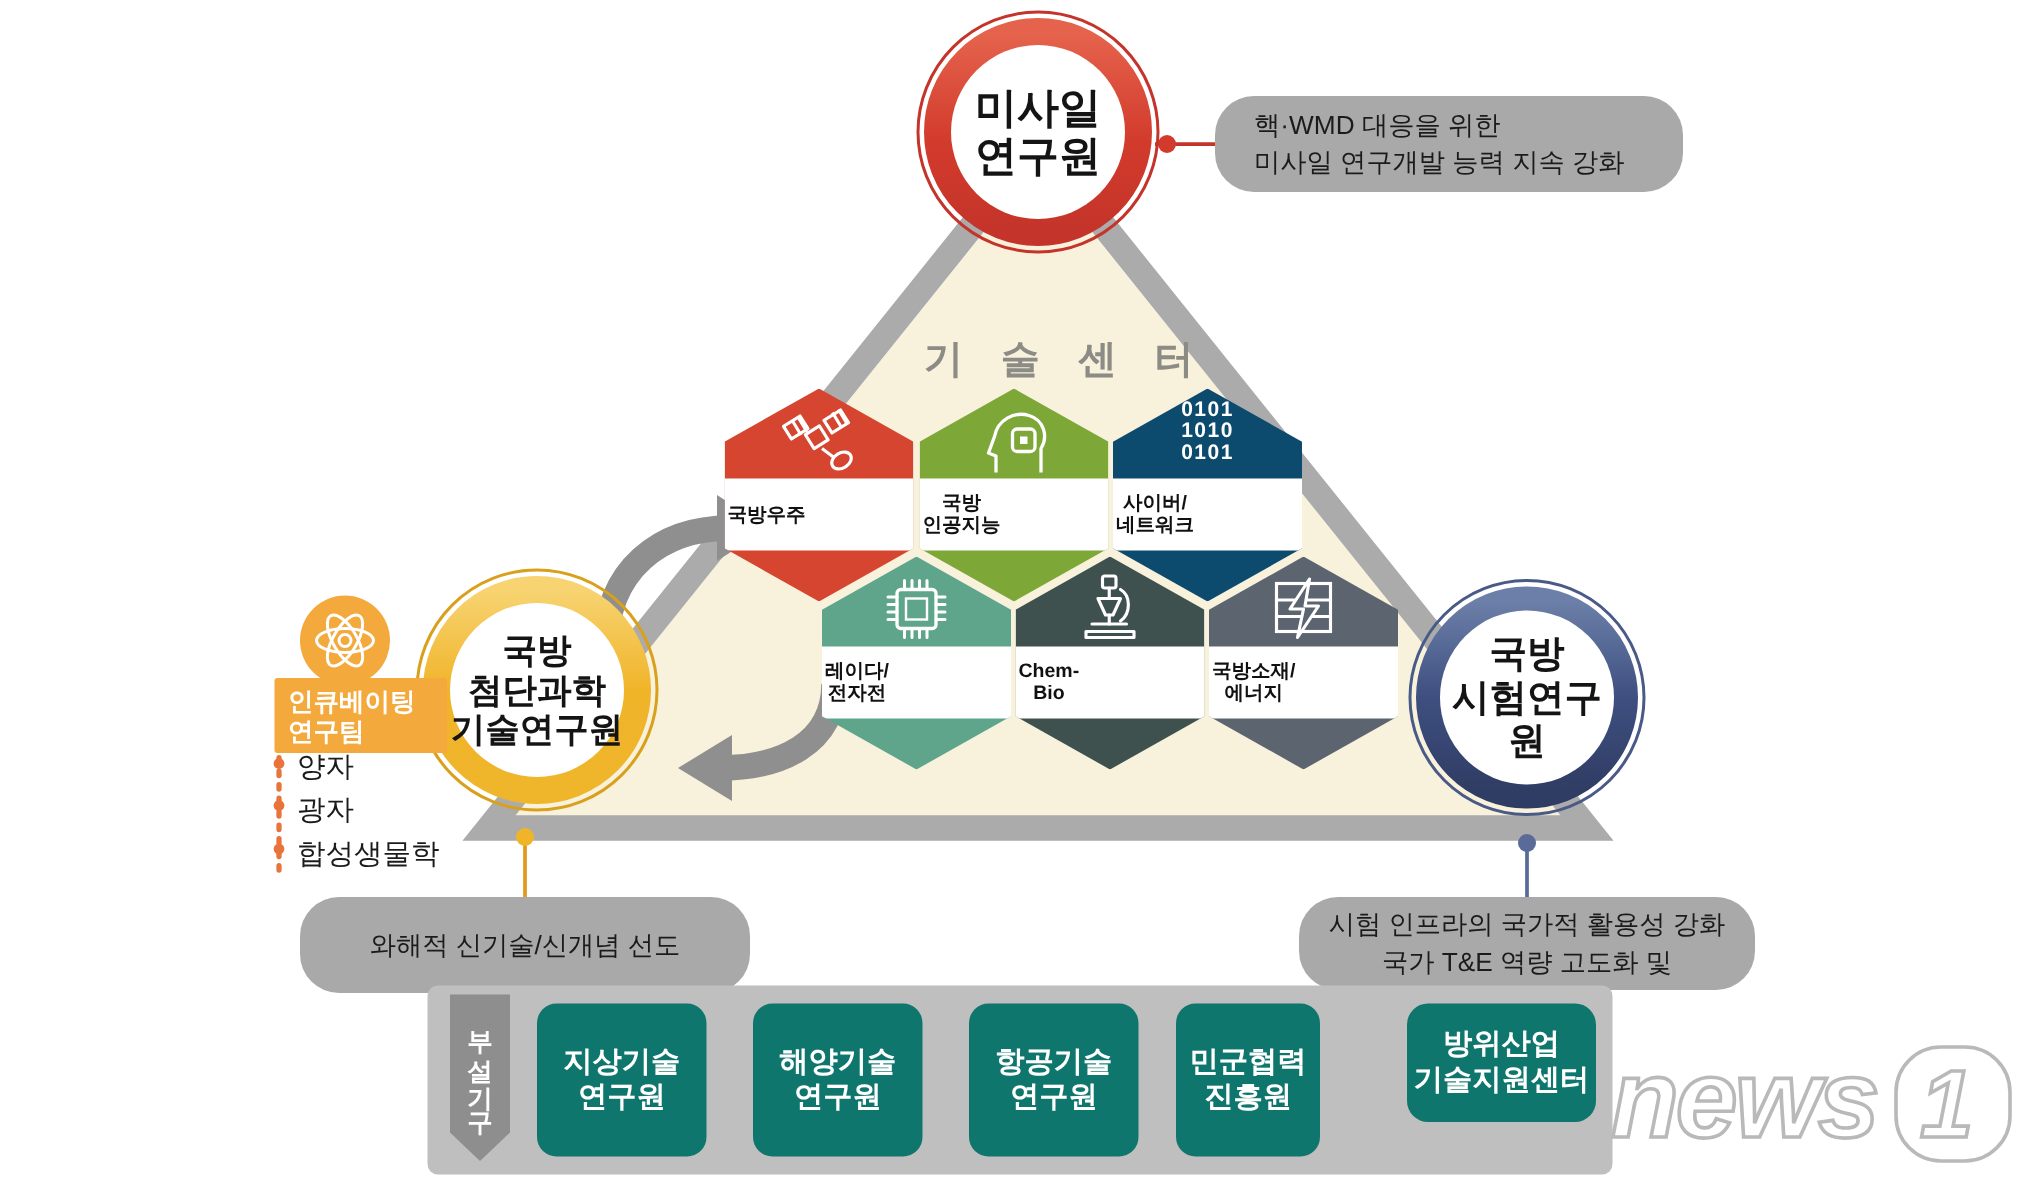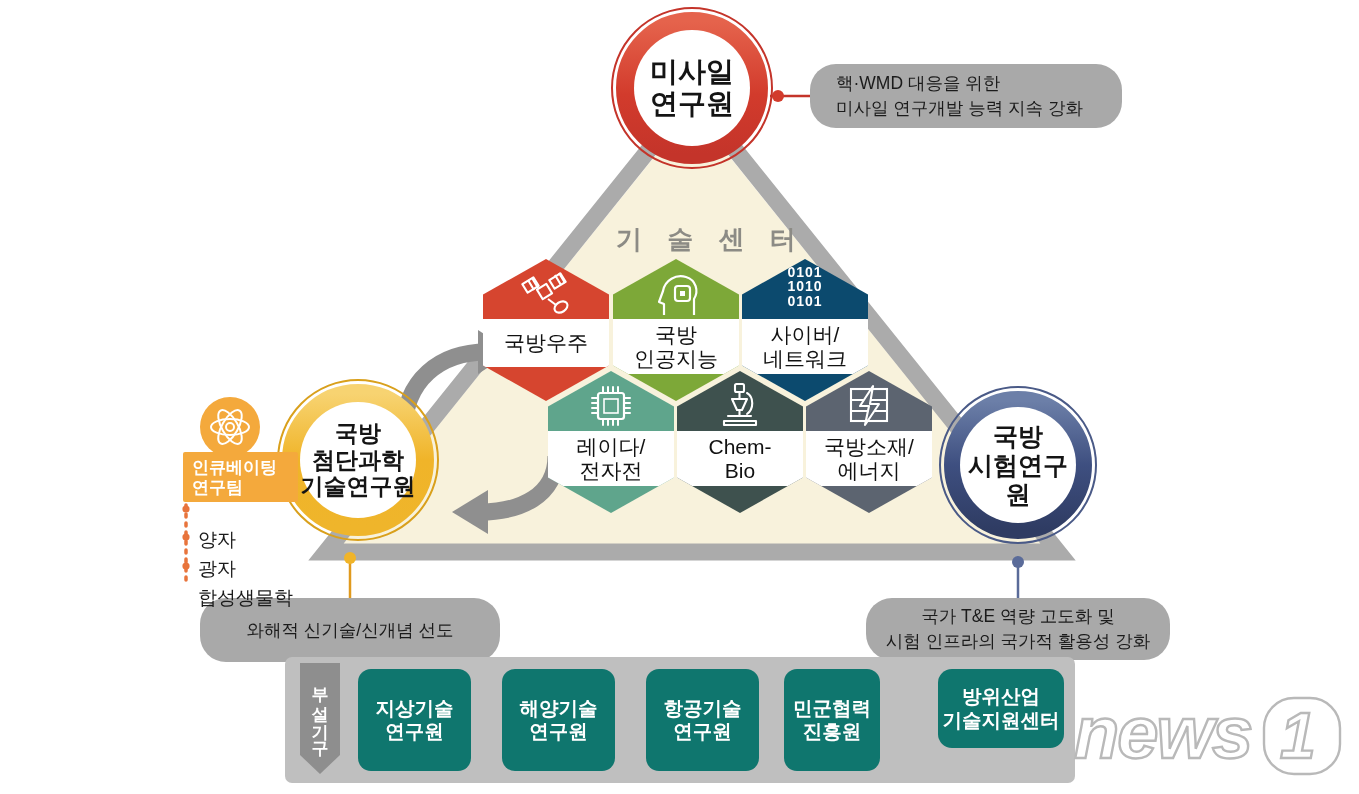--- a/index.html
+++ b/index.html
@@ -56,23 +56,23 @@
   .hex .icon{
     height:60px;width:100%;
     display:flex;align-items:center;justify-content:center;
     padding-top:9px;box-sizing:border-box;
   }
   .hex .band{
     width:100%;
     background:#ffffff;
     flex:0 0 auto;
     min-height:48px;
-    display:flex;align-items:center;justify-content:center;
-    font-weight:normal;
-    font-size:21px;
+    display:flex;align-items:center;
+    font-weight:bold;
+    font-size:13px;
     line-height:1.13;
     color:#111111;
     text-align:center;
     padding:4px 2px;
     box-sizing:border-box;
   }
   .hex .band span{display:block;white-space:nowrap;}
 
   
   #incu-box{
@@ -86,21 +86,20 @@
     box-sizing:border-box;
     border-radius:2px;
   }
   #incu-box span{display:block;white-space:nowrap;}
   .incu-item{
     position:absolute;
     font-size:19px;
     font-weight:500;
     color:#1b1b1b;
     white-space:nowrap;
-    margin-top:29px;
   }
 
   
   #bottombar{
     position:absolute;
     background:#BFBFBF;
     border-radius:7px;
     box-sizing:border-box;
   }
   .darkbox{
@@ -260,22 +259,22 @@
   <div class="incu-item" style="left:198px;top:556px;">합성생물학</div>
 
   <div class="bigcircle" style="left:960px;top:407px;width:116px;height:116px;font-size:25px;">
     <div>
       <div>국방</div>
       <div>시험연구원</div>
     </div>
   </div>
 
   <div class="pill" style="left:866px;top:598px;width:304px;height:62px;">
+    <span>시험 인프라의 국가적 활용성 강화</span>
     <span>국가 T&amp;E 역량 고도화 및</span>
-    <span>시험 인프라의 국가적 활용성 강화</span>
   </div>
 
   <div class="hex" style="left:483px;top:259px;background:#D6452F;">
     <div class="icon">
       <svg width="56" height="44" viewBox="0 0 56 44">
         <g fill="none" stroke="#ffffff" stroke-width="2.1" stroke-linejoin="round">
           <rect x="6" y="8" width="13" height="10" transform="rotate(-32 12.5 13)"></rect>
           <rect x="21" y="14" width="11" height="11" transform="rotate(-32 26.5 19.5)"></rect>
           <rect x="33" y="4" width="13" height="10" transform="rotate(-32 39.5 9)"></rect>
           <path d="M30 27 L38 33"></path>

